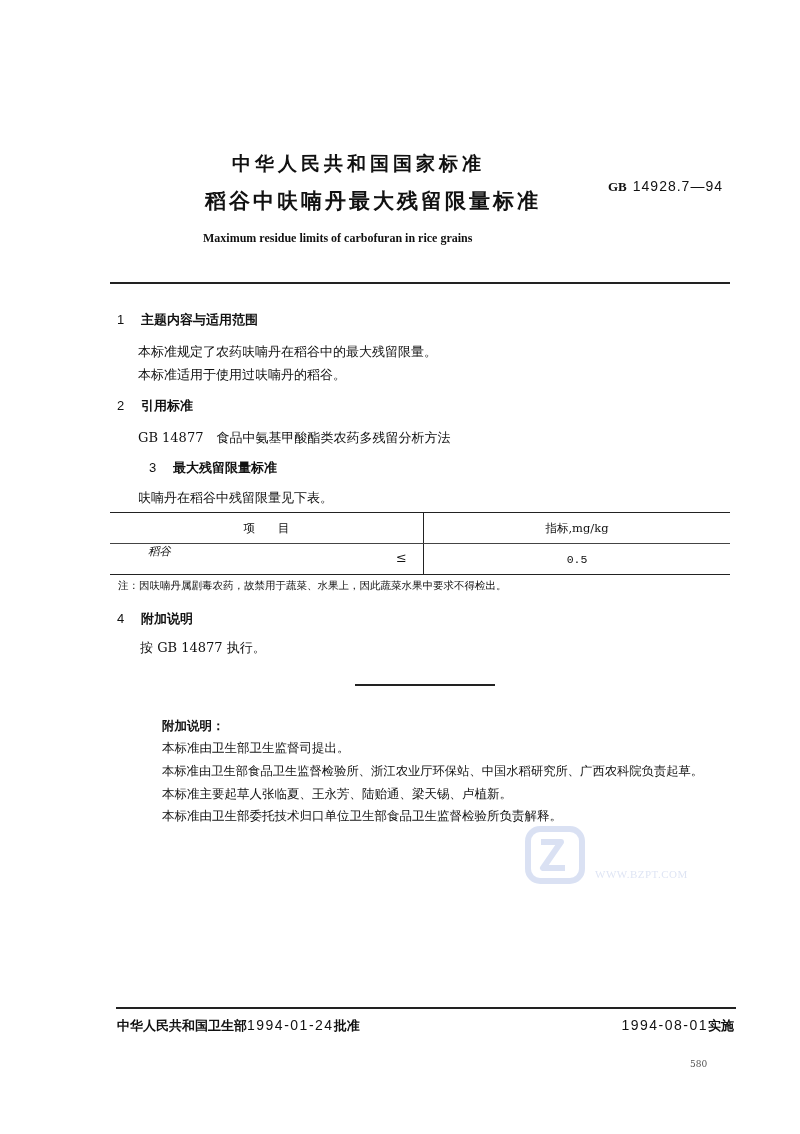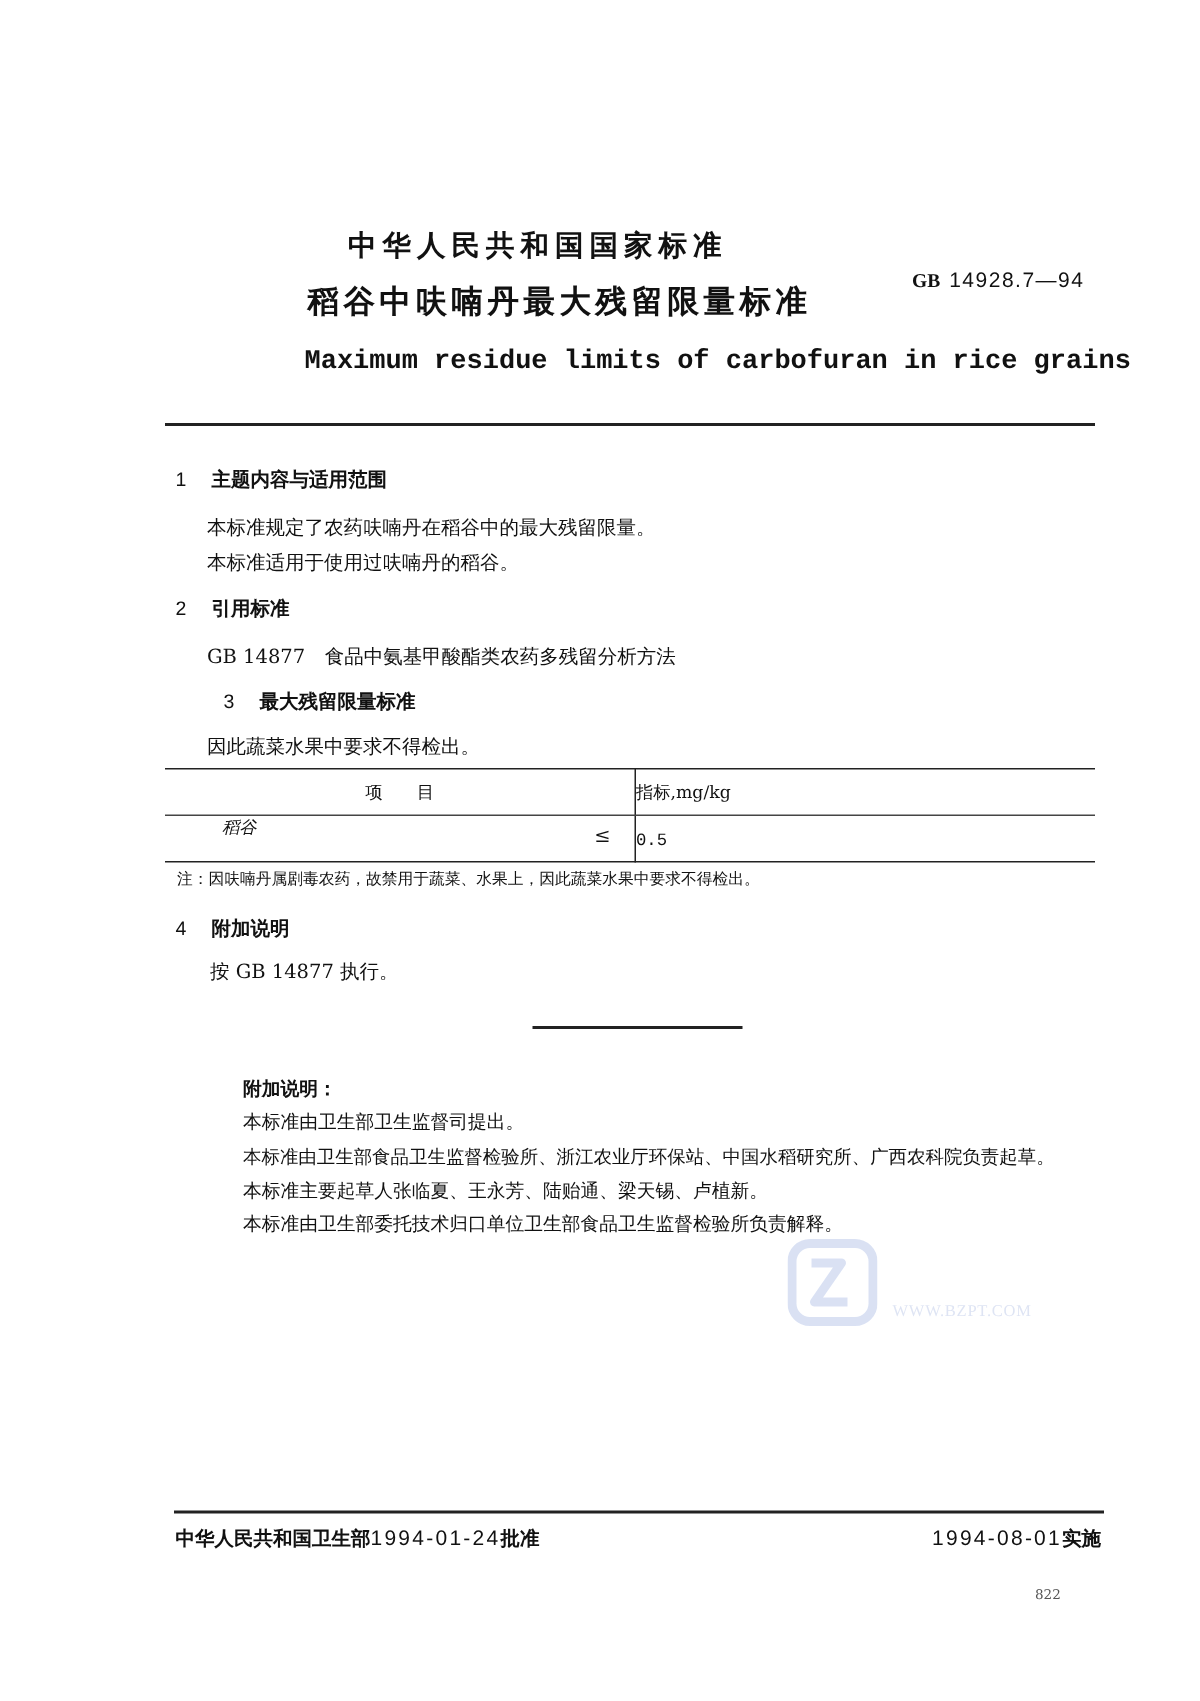--- a/index.html
+++ b/index.html
@@ -7,34 +7,34 @@
          font-family: "DejaVu Serif", "Liberation Serif", serif; color: #111; }
   .abs { position: absolute; white-space: nowrap; }
   .sans { font-family: "DejaVu Sans", "Liberation Sans", sans-serif; }
   .bold { font-weight: bold; }
 
   .national-title { left: 232px; top: 133px; font-size: 19px; letter-spacing: 4px; font-weight: bold; margin-top: 18px; }
   .std-code { left: 588px; top: 178px; font-size: 14px; }
   .std-code .gb { font-weight: bold; font-family: "Liberation Serif", serif; font-size: 13px; margin-right: 6px; margin-left: 20px; }
   .std-code .num { font-family: "Liberation Sans", sans-serif; letter-spacing: 1px; }
   .main-title { left: 205px; top: 187px; font-size: 21px; letter-spacing: 3px; font-weight: bold; }
-  .en-title { left: 203px; top: 231px; font-size: 18px; font-weight: bold; font-family: Liberation Mono, monospace; }
+  .en-title { left: 203px; top: 231px; font-size: 12px; font-weight: bold; font-family: Liberation Serif, serif; }
 
   .rule { position: absolute; background: #222; }
 
   .sec-head { font-size: 13px; font-weight: bold; }
   .sec-head .no { display: inline-block; width: 24px; font-weight: normal; font-family: "Liberation Sans", sans-serif; }
   .para { font-size: 13px; }
 
   table.limits { position: absolute; left: 110px; top: 512px; width: 620px; border-collapse: collapse; font-size: 11.5px; }
   table.limits td { height: 30px; padding: 0; }
   table.limits tr.head td { border-top: 1.5px solid #222; border-bottom: 1px solid #444; }
   table.limits tr.body td { border-bottom: 1.5px solid #222; }
   table.limits td.c1 { width: 313px; border-right: 1px solid #222; position: relative; }
-  table.limits td.c2 { }
+  table.limits td.c2 { text-align: center; }
 
   .note { font-size: 10.5px; }
   .appendix { font-size: 12.5px; line-height: 20px; padding-left: 24px; }
 
   .watermark { left: 525px; top: 826px; width: 230px; height: 60px; opacity: 0.55; }
   .wm-text { position: absolute; left: 68px; top: 2px; font-size: 30px; color: #b8c7ea; letter-spacing: 2px; }
   .wm-url { position: absolute; left: 70px; top: 42px; font-size: 11px; color: #c4cfeb; font-family: "Liberation Serif", serif; letter-spacing: 0.5px; }
 
   .footer { font-size: 13px; font-weight: bold; top: 1017px; }
   .footer .d { font-family: "Liberation Sans", sans-serif; font-weight: normal; font-size: 14px; letter-spacing: 1.5px; }
@@ -59,21 +59,21 @@
 <div class="abs para" style="left:138px; top:366px;">本标准适用于使用过呋喃丹的稻谷。</div>
 
 <div class="abs sans sec-head" style="left:117px; top:397px;">
   <span class="no">2</span><span>引用标准</span>
 </div>
 <div class="abs para" style="left:138px; top:429px;">GB 14877　食品中氨基甲酸酯类农药多残留分析方法</div>
 
 <div class="abs sans sec-head" style="left:117px; top:459px;margin-left:32px;">
   <span class="no">3</span><span>最大残留限量标准</span>
 </div>
-<div class="abs para" style="left:138px; top:489px;">因此蔬菜水果中要求不得检出。</div>
+<div class="abs para" style="left:138px; top:489px;">呋喃丹在稻谷中残留限量见下表。</div>
 
 <table class="limits">
   <tbody>
       <tr class="head">
     <td class="c1" style="text-align:center;"><span style="white-space:pre;">项　　目</span></td>
     <td class="c2"><span>指标,mg/kg</span></td>
   </tr>
   <tr class="body">
     <td class="c1">
       <span style="position:absolute; left:38px; top:0;font-style:italic;">稻谷</span>
@@ -107,13 +107,13 @@
   <span class="wm-url">WWW.BZPT.COM</span>
 </div>
 
 <div class="rule" style="left:116px; top:1007px; width:620px; height:2px;"></div>
 <div class="abs sans footer" style="left:117px;">
   <span>中华人民共和国卫生部</span><span class="d">1994-01-24</span><span>批准</span>
 </div>
 <div class="abs sans footer" style="right:66px;">
   <span class="d">1994-08-01</span><span>实施</span>
 </div>
-<div class="abs page-no">822</div>
+<div class="abs page-no">580</div>
 
 </body></html>

